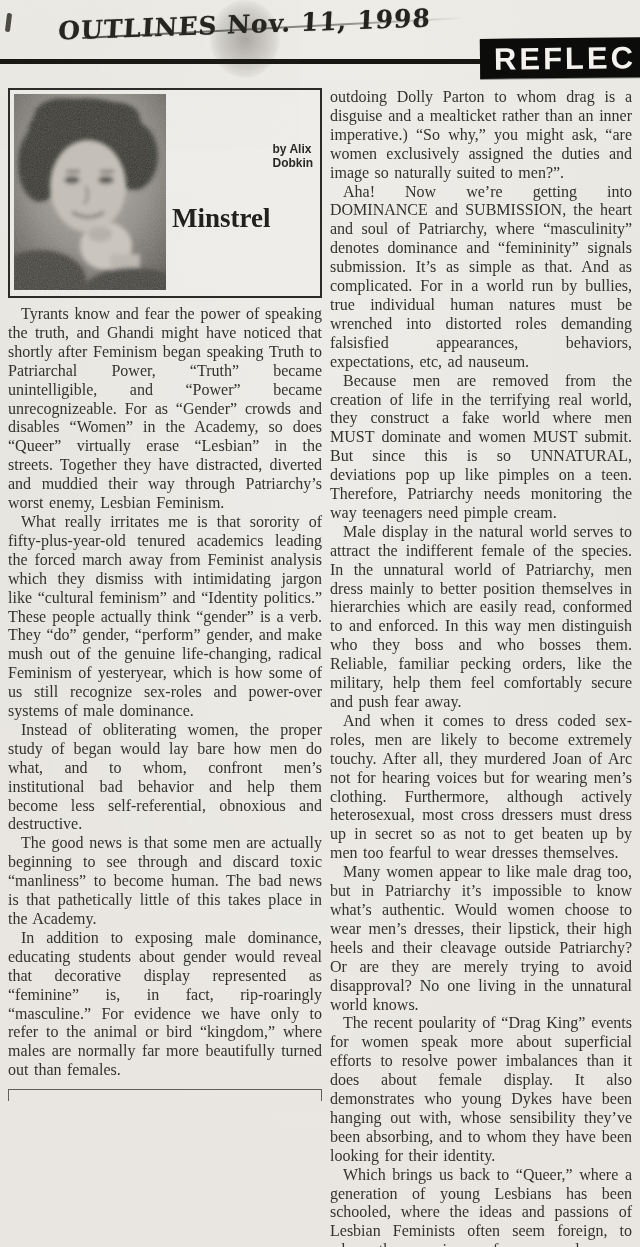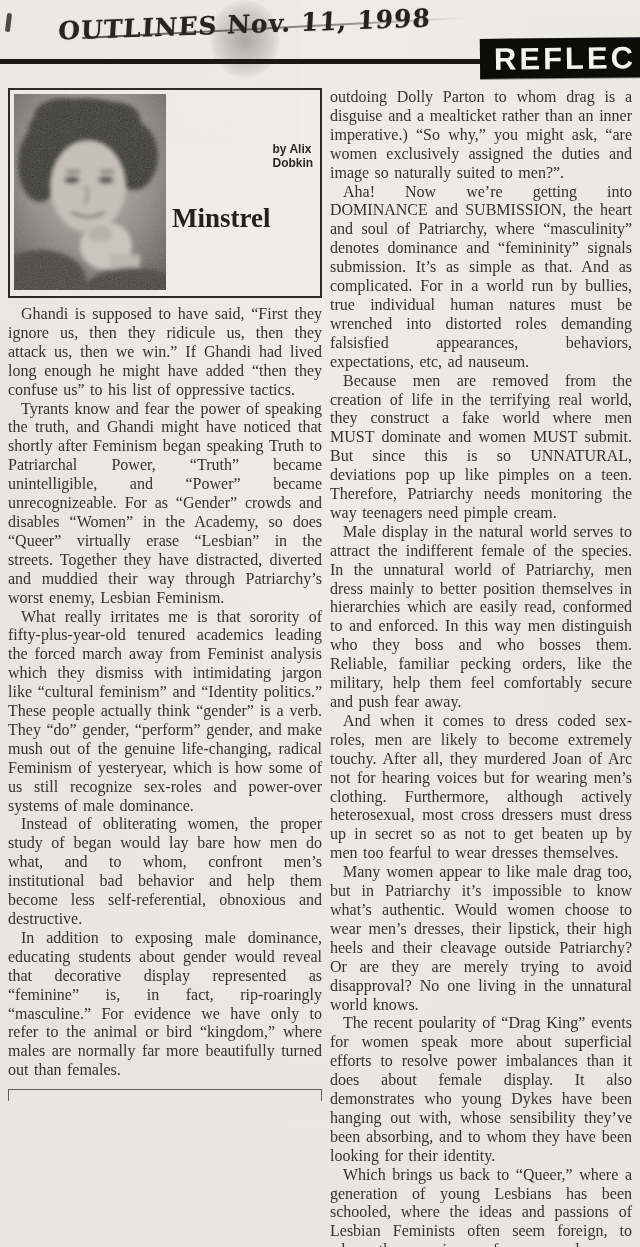--- a/index.html
+++ b/index.html
@@ -180,24 +180,24 @@
           </g>
           <rect width="152" height="196" fill="none" filter="url(#grain)"></rect>
         </svg>
       </div>
       <div class="headline">
         <div class="title-1">Minstrel</div>
         <div class="byline">by Alix Dobkin</div>
       </div>
     </div>
 
-    <p>Ghandi is supposed to have said, “First they ignore us, then they ridicule us, then they attack us, then we win.” If Ghandi had lived long enough he might have added “then they confuse us” to his list of oppressive tactics.</p>
     <p>Tyrants know and fear the power of speaking the truth, and Ghandi might have noticed that shortly after Feminism began speaking Truth to Patriarchal Power, “Truth” became unintelligible, and “Power” became unrecognizeable. For as “Gender” crowds and disables “Women” in the Academy, so does “Queer” virtually erase “Lesbian” in the streets. Together they have distracted, diverted and muddied their way through Patriarchy’s worst enemy, Lesbian Feminism.</p>
     <p>What really irritates me is that sorority of fifty-plus-year-old tenured academics leading the forced march away from Feminist analysis which they dismiss with intimidating jargon like “cultural feminism” and “Identity politics.” These people actually think “gender” is a verb. They “do” gender, “perform” gender, and make mush out of the genuine life-changing, radical Feminism of yesteryear, which is how some of us still recognize sex-roles and power-over systems of male dominance.</p>
     <p>Instead of obliterating women, the proper study of began would lay bare how men do what, and to whom, confront men’s institutional bad behavior and help them become less self-referential, obnoxious and destructive.</p>
+    <p>The good news is that some men are actually beginning to see through and discard toxic “manliness” to become human. The bad news is that pathetically little of this takes place in the Academy.</p>
     <p>In addition to exposing male dominance, educating students about gender would reveal that decorative display represented as “feminine” is, in fact, rip-roaringly “masculine.” For evidence we have only to refer to the animal or bird “kingdom,” where males are normally far more beautifully turned out than females.</p>
 
     <div class="partial-box"></div>
   </div>
 
   <div class="col col-right">
     <p class="no-indent">outdoing Dolly Parton to whom drag is a disguise and a mealticket rather than an inner imperative.) “So why,” you might ask, “are women exclusively assigned the duties and image so naturally suited to men?”.</p>
     <p>Aha! Now we’re getting into DOMINANCE and SUBMISSION, the heart and soul of Patriarchy, where “masculinity” denotes dominance and “femininity” signals submission. It’s as simple as that. And as complicated. For in a world run by bullies, true individual human natures must be wrenched into distorted roles demanding falsisfied appearances, behaviors, expectations, etc, ad nauseum.</p>
     <p>Because men are removed from the creation of life in the terrifying real world, they construct a fake world where men MUST dominate and women MUST submit. But since this is so UNNATURAL, deviations pop up like pimples on a teen. Therefore, Patriarchy needs monitoring the way teenagers need pimple cream.</p>
     <p>Male display in the natural world serves to attract the indifferent female of the species. In the unnatural world of Patriarchy, men dress mainly to better position themselves in hierarchies which are easily read, conformed to and enforced. In this way men distinguish who they boss and who bosses them. Reliable, familiar pecking orders, like the military, help them feel comfortably secure and push fear away.</p>

